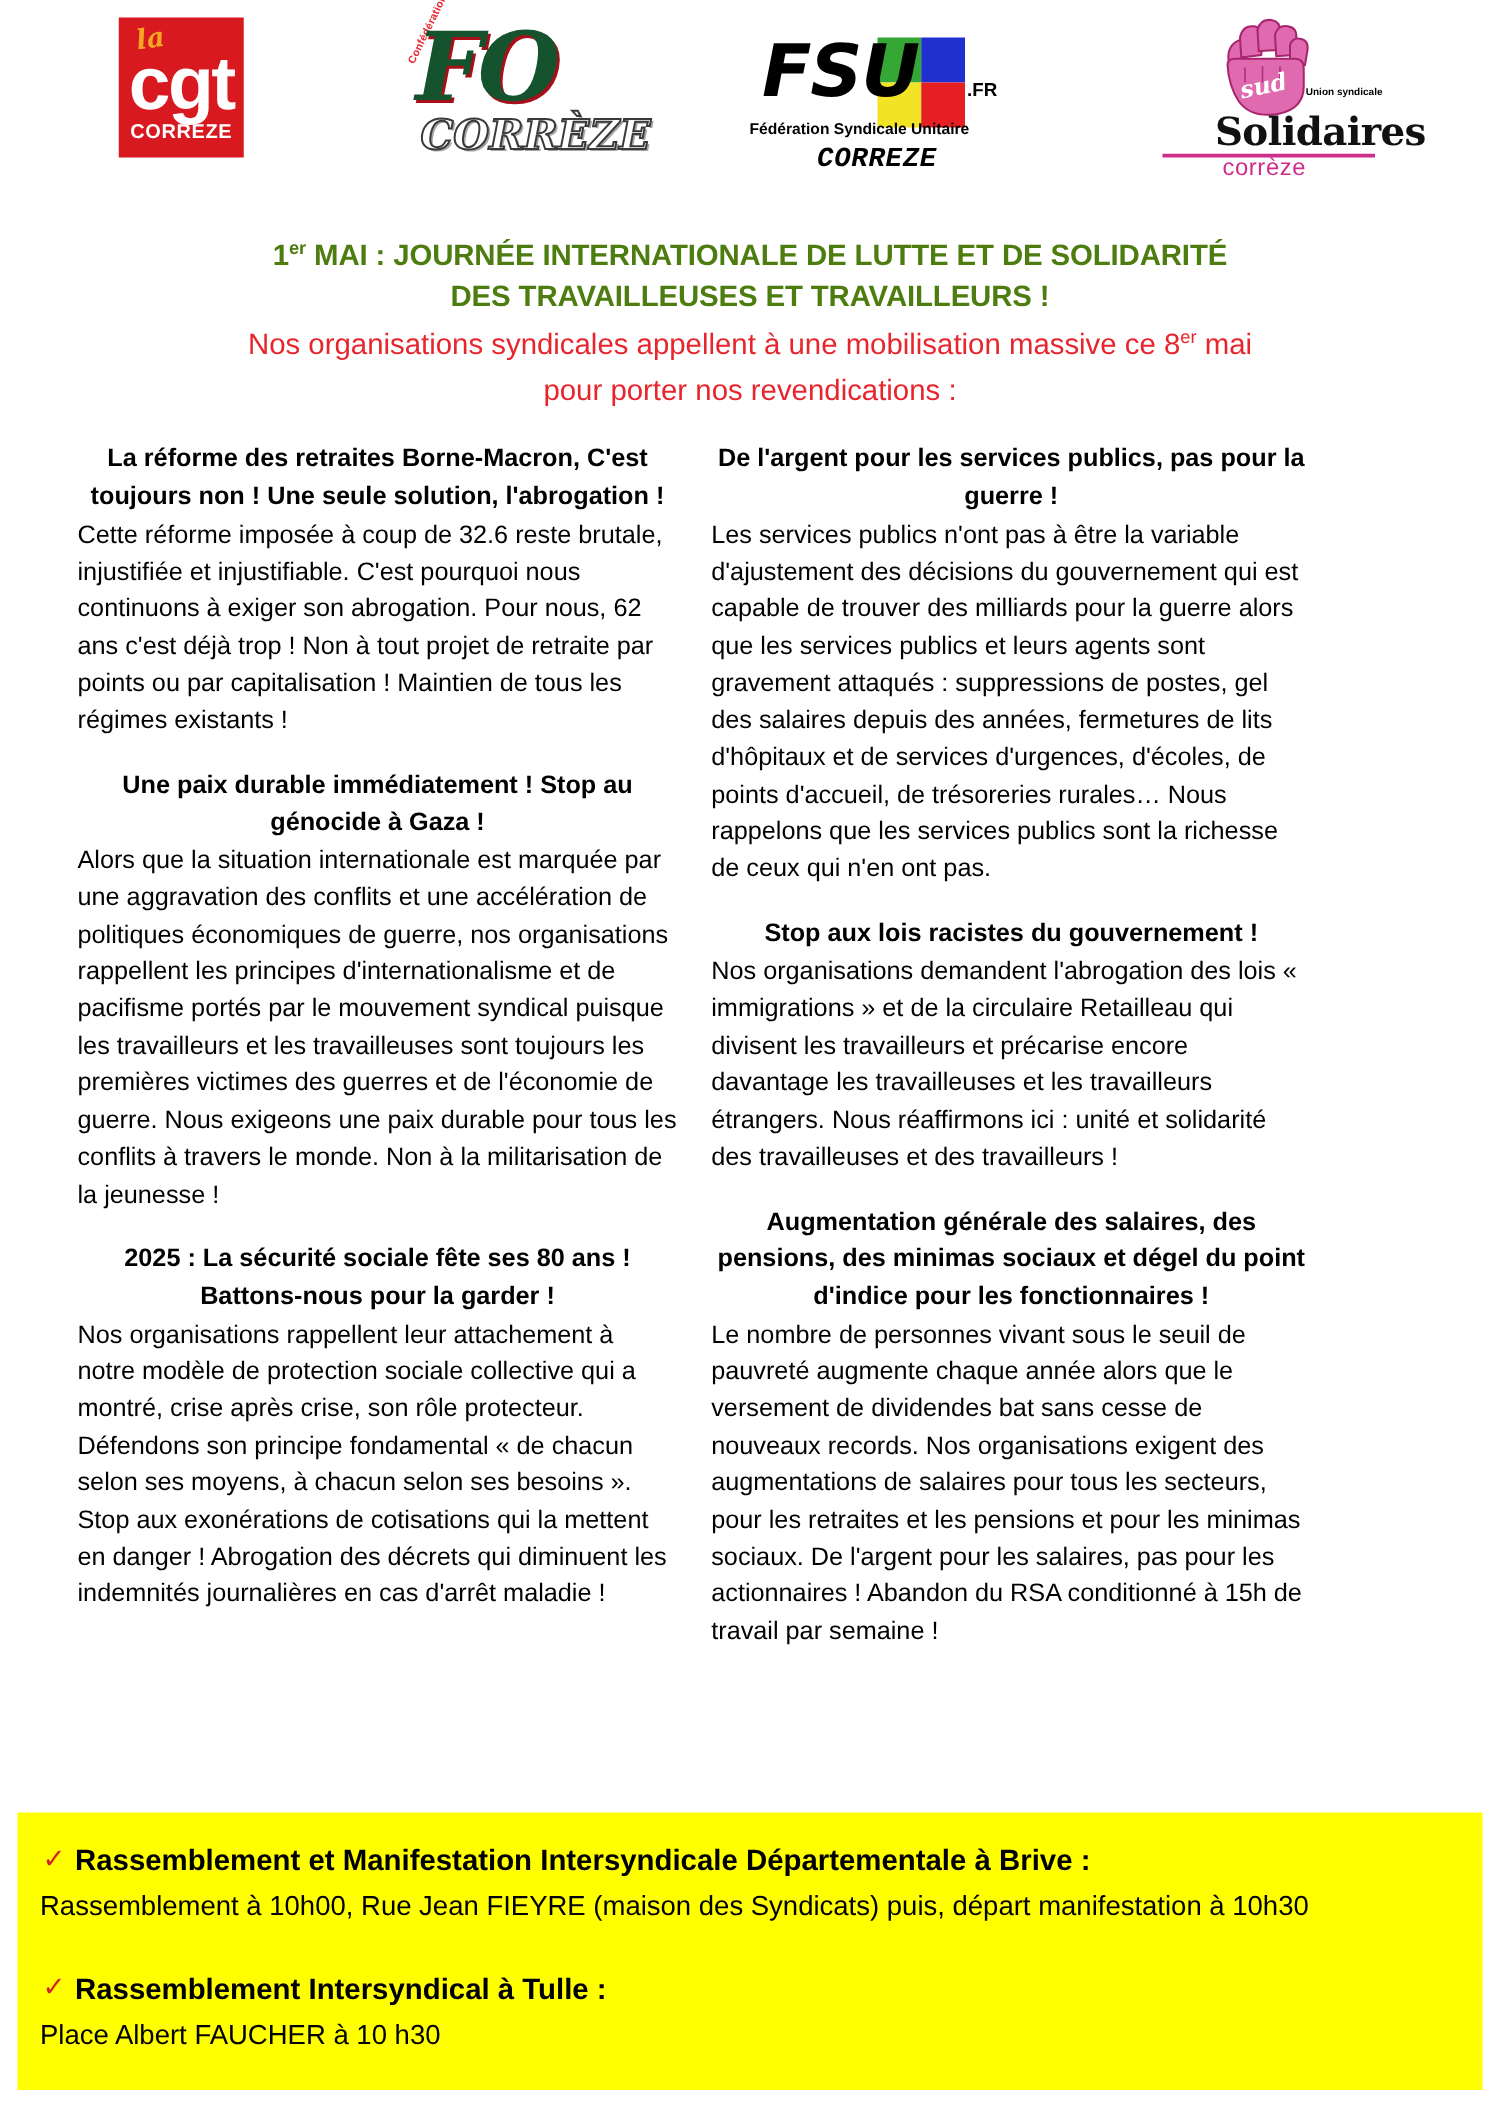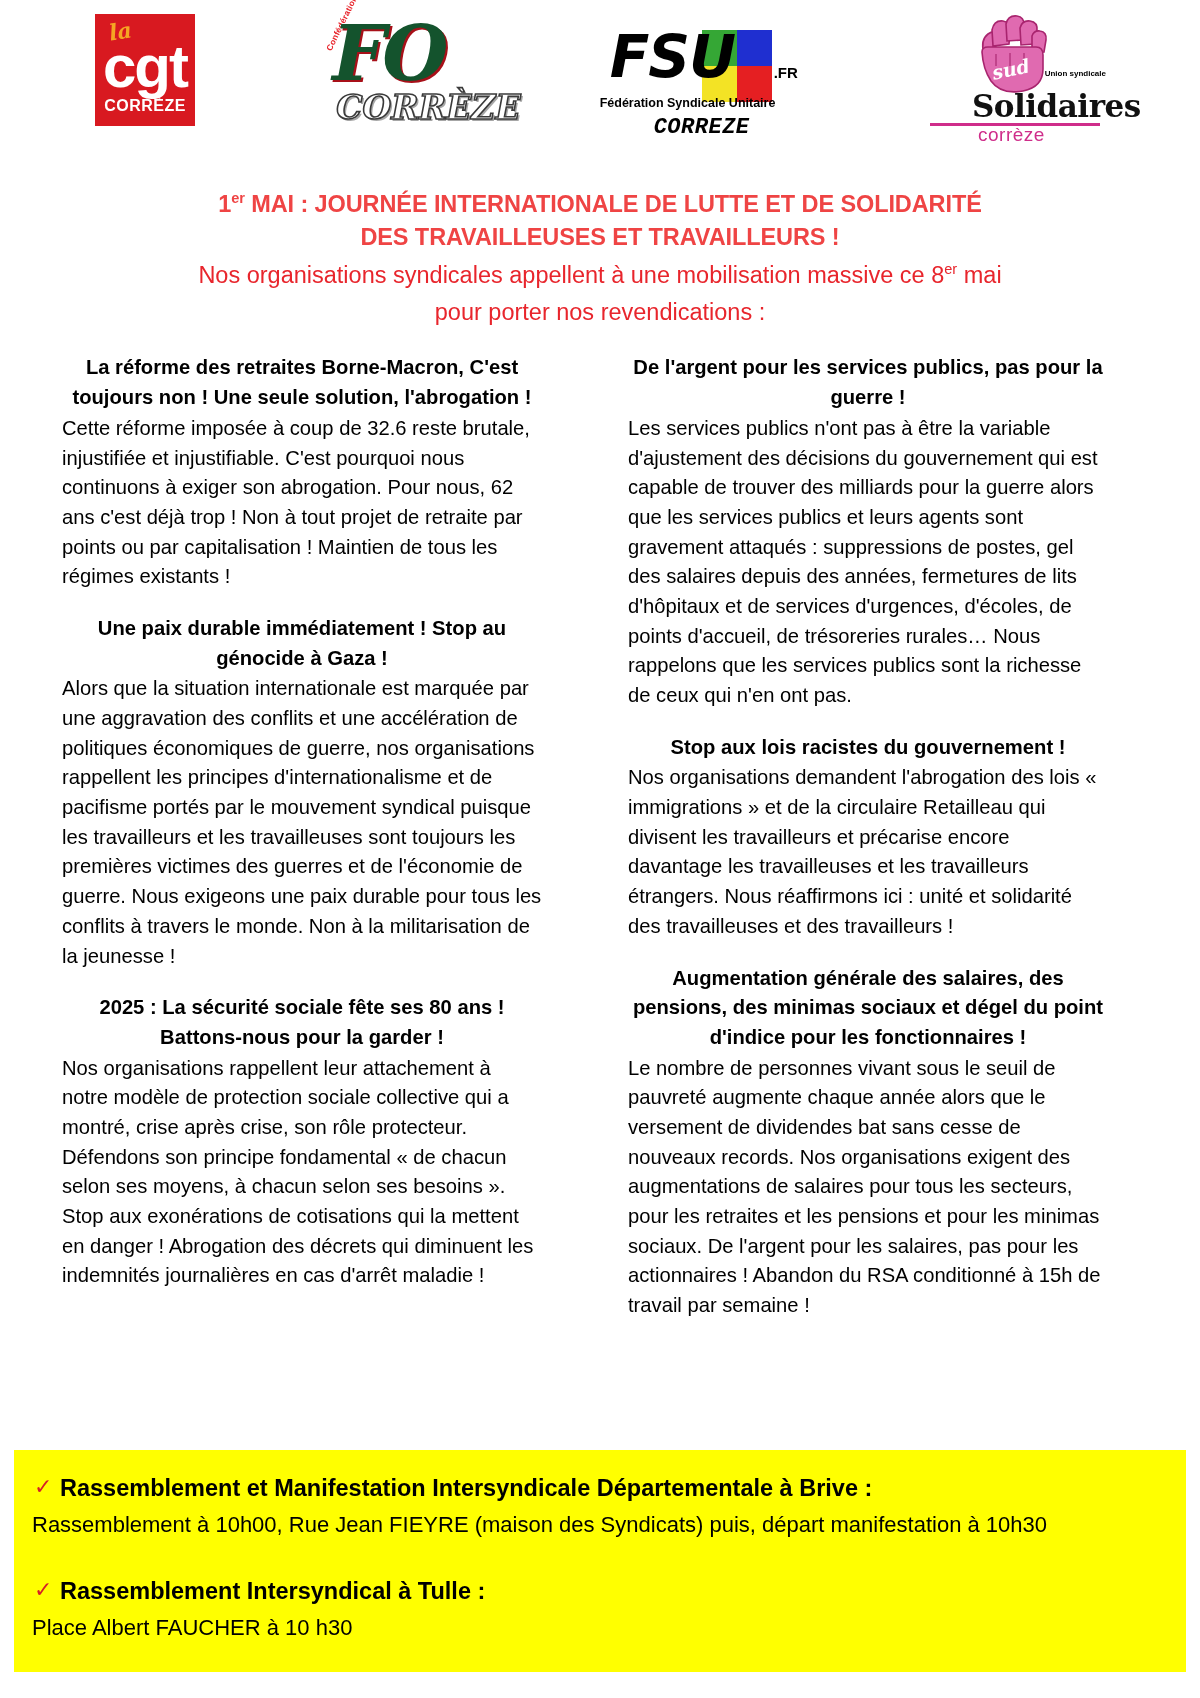--- a/index.html
+++ b/index.html
@@ -245,36 +245,36 @@
   }
 
   
   .title-block {
     text-align: center;
     padding: 28px 90px 0 90px;
   }
   .title-main {
     font-size: 23.5px;
     font-weight: bold;
-    color: #ef4444;
+    color: #4d7c0f;
     line-height: 1.42;
     letter-spacing: -0.1px;
   }
   .title-sub {
     font-size: 23.5px;
     color: #e8252c;
     line-height: 1.42;
     margin-top: 4px;
   }
   sup { font-size: 0.62em; vertical-align: super; }
 
   
   .columns {
     display: flex;
-    gap: 86px;
+    gap: 27px;
     padding: 24px 62px 0 62px;
     box-sizing: border-box;
   }
   .col { width: 480px; flex: 0 0 480px; }
   .sect { margin-bottom: 22px; }
   .sect-head {
     font-size: 20.2px;
     font-weight: bold;
     line-height: 1.47;
     text-align: center;

